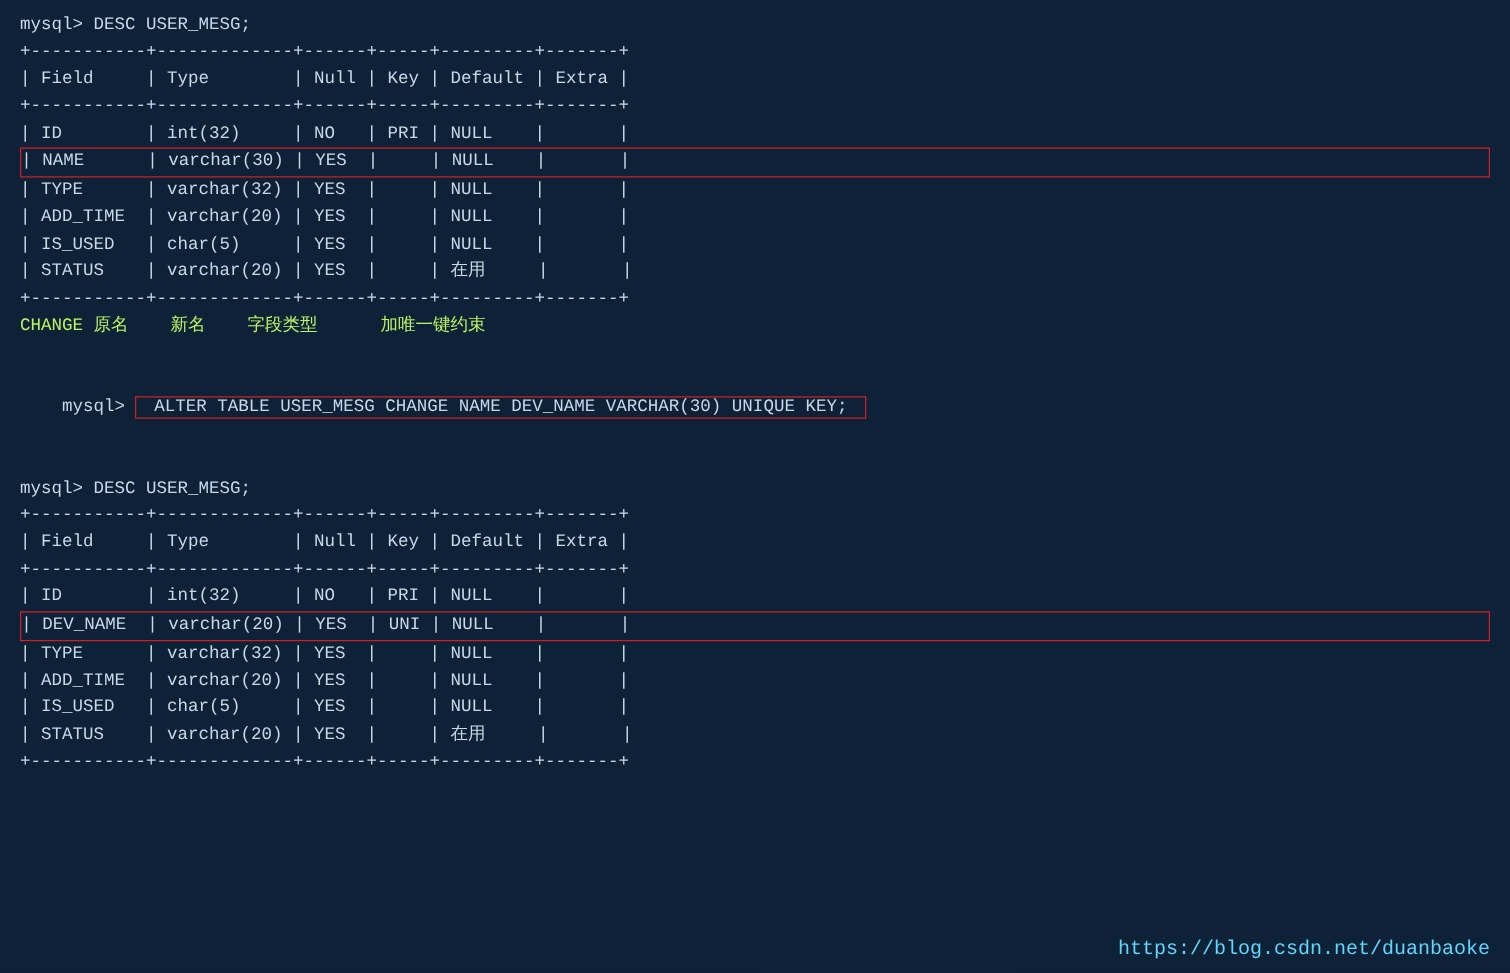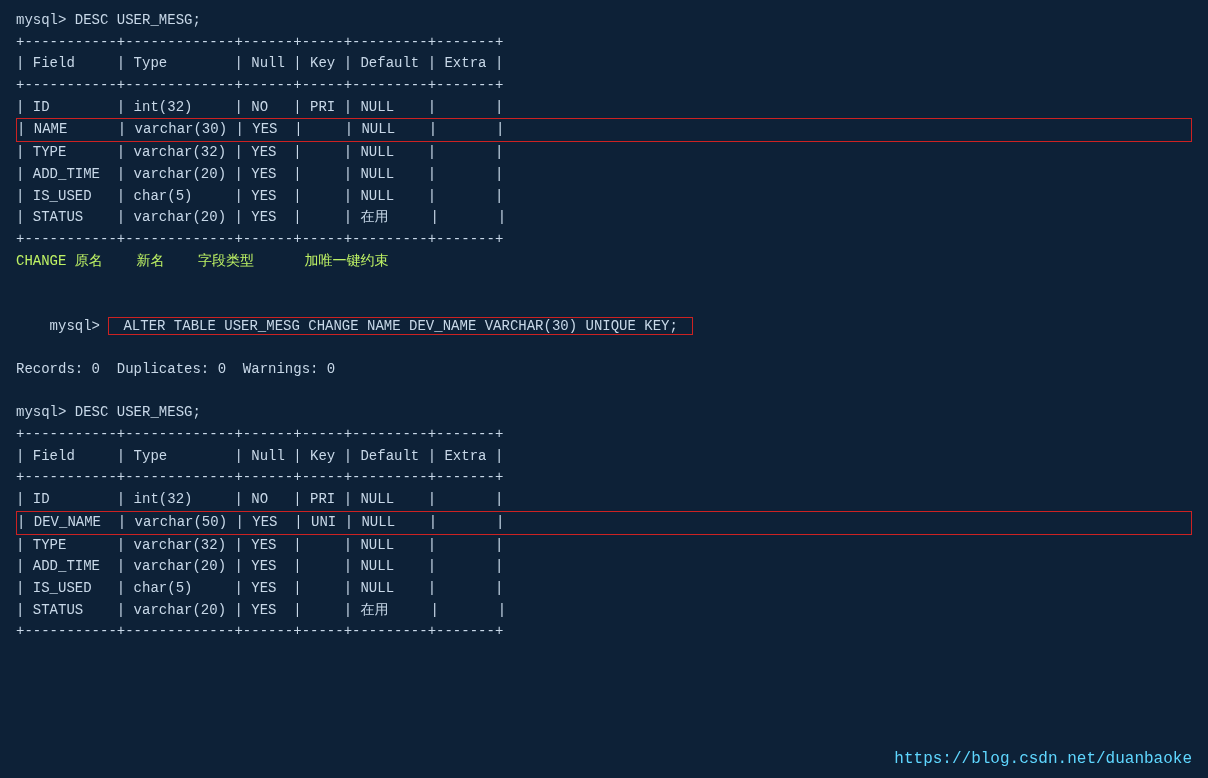--- a/index.html
+++ b/index.html
@@ -56,32 +56,31 @@
 
   <div class="line" style="display:flex; gap: 60px; align-items: baseline;">
     <span style="color:#bef264;">CHANGE 原名    新名    字段类型      加唯一键约束</span>
   </div>
 
   <div class="line">&nbsp;</div>
 
   <div class="line">
     <span>mysql&gt; </span><span style="border: 1.5px solid #cc2222; padding: 0 14px;">ALTER TABLE USER_MESG CHANGE NAME DEV_NAME VARCHAR(30) UNIQUE KEY;</span>
   </div>
-  <div class="line">Records: 0  Duplicates: 0  Warnings: 0</div>
 
   <div class="line">&nbsp;</div>
 
   <div class="line">mysql&gt; DESC USER_MESG;</div>
   <div class="line separator">+-----------+-------------+------+-----+---------+-------+</div>
   <div class="line">| Field     | Type        | Null | Key | Default | Extra |</div>
   <div class="line separator">+-----------+-------------+------+-----+---------+-------+</div>
 
   <div class="line">| ID        | int(32)     | NO   | PRI | NULL    |       |</div>
 
-  <div class="line" style="border: 1.5px solid #cc2222; display:block;">| DEV_NAME  | varchar(50) | YES  | UNI | NULL    |       |</div>
+  <div class="line" style="border: 1.5px solid #cc2222; display:block;">| DEV_NAME  | varchar(20) | YES  | UNI | NULL    |       |</div>
 
   <div class="line">| TYPE      | varchar(32) | YES  |     | NULL    |       |</div>
 
   <div class="line">| ADD_TIME  | varchar(20) | YES  |     | NULL    |       |</div>
 
   <div class="line">| IS_USED   | char(5)     | YES  |     | NULL    |       |</div>
 
   <div class="line">| STATUS    | varchar(20) | YES  |     | 在用     |       |</div>
 
   <div class="line separator">+-----------+-------------+------+-----+---------+-------+</div>

